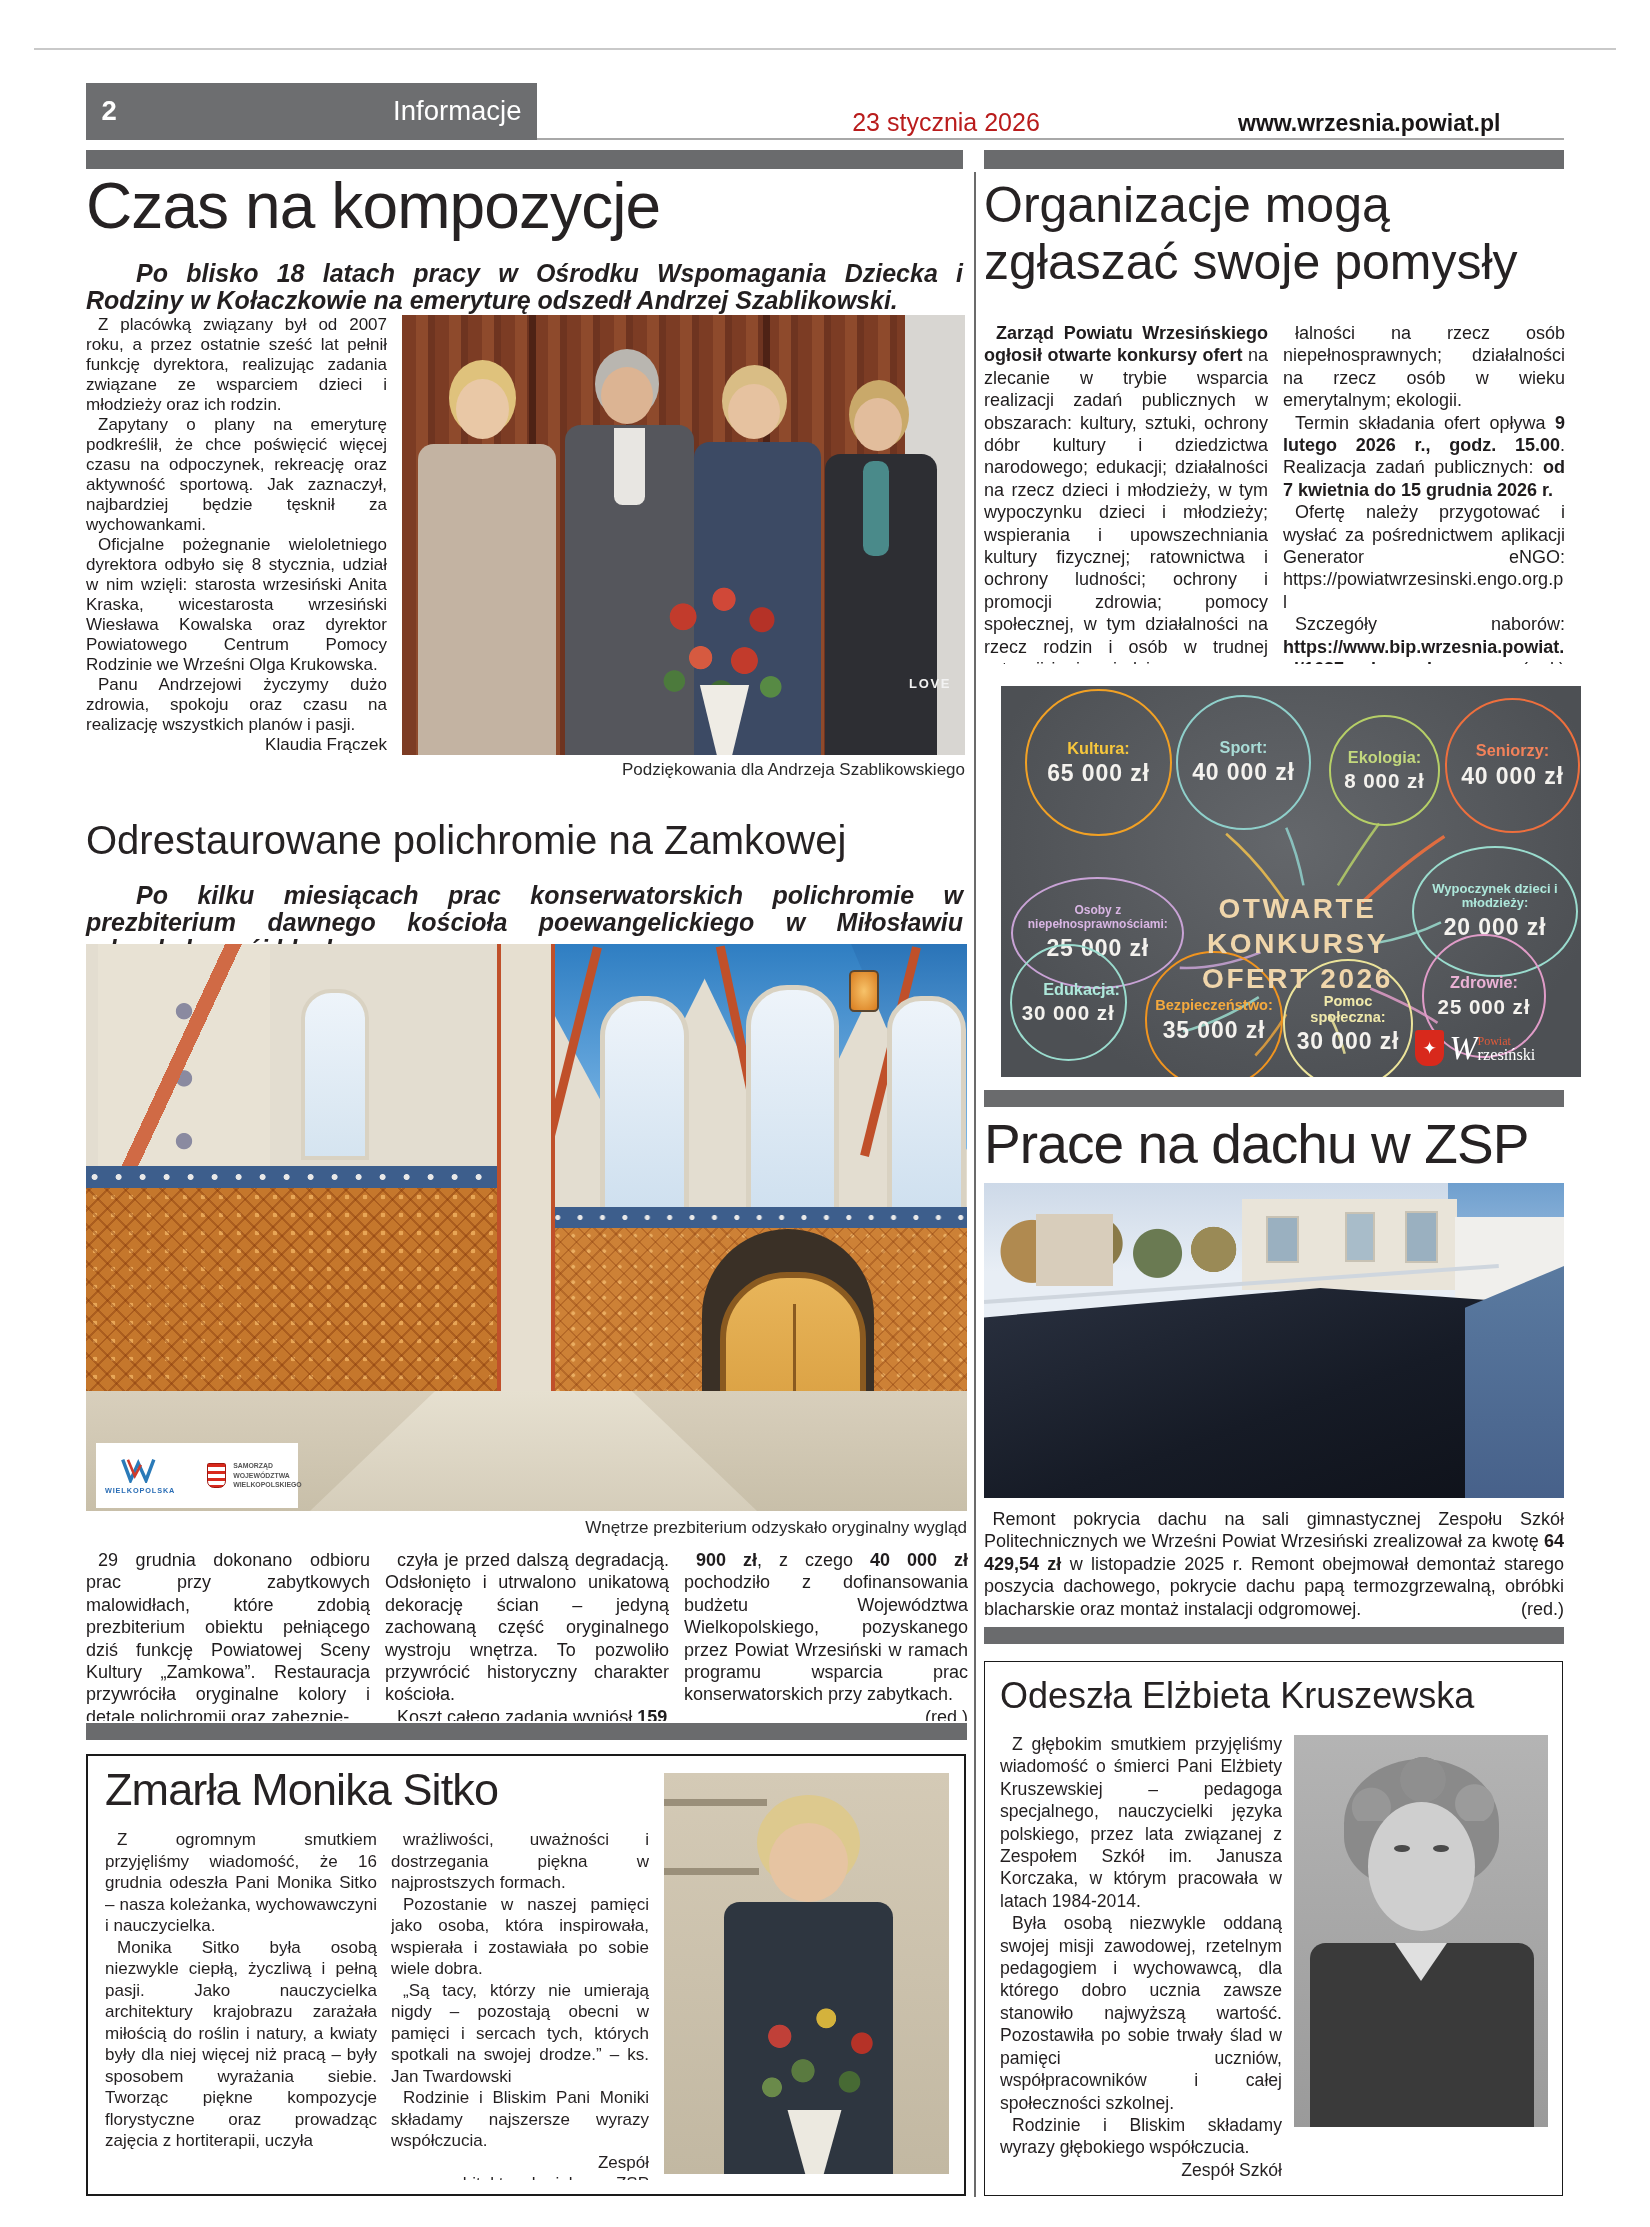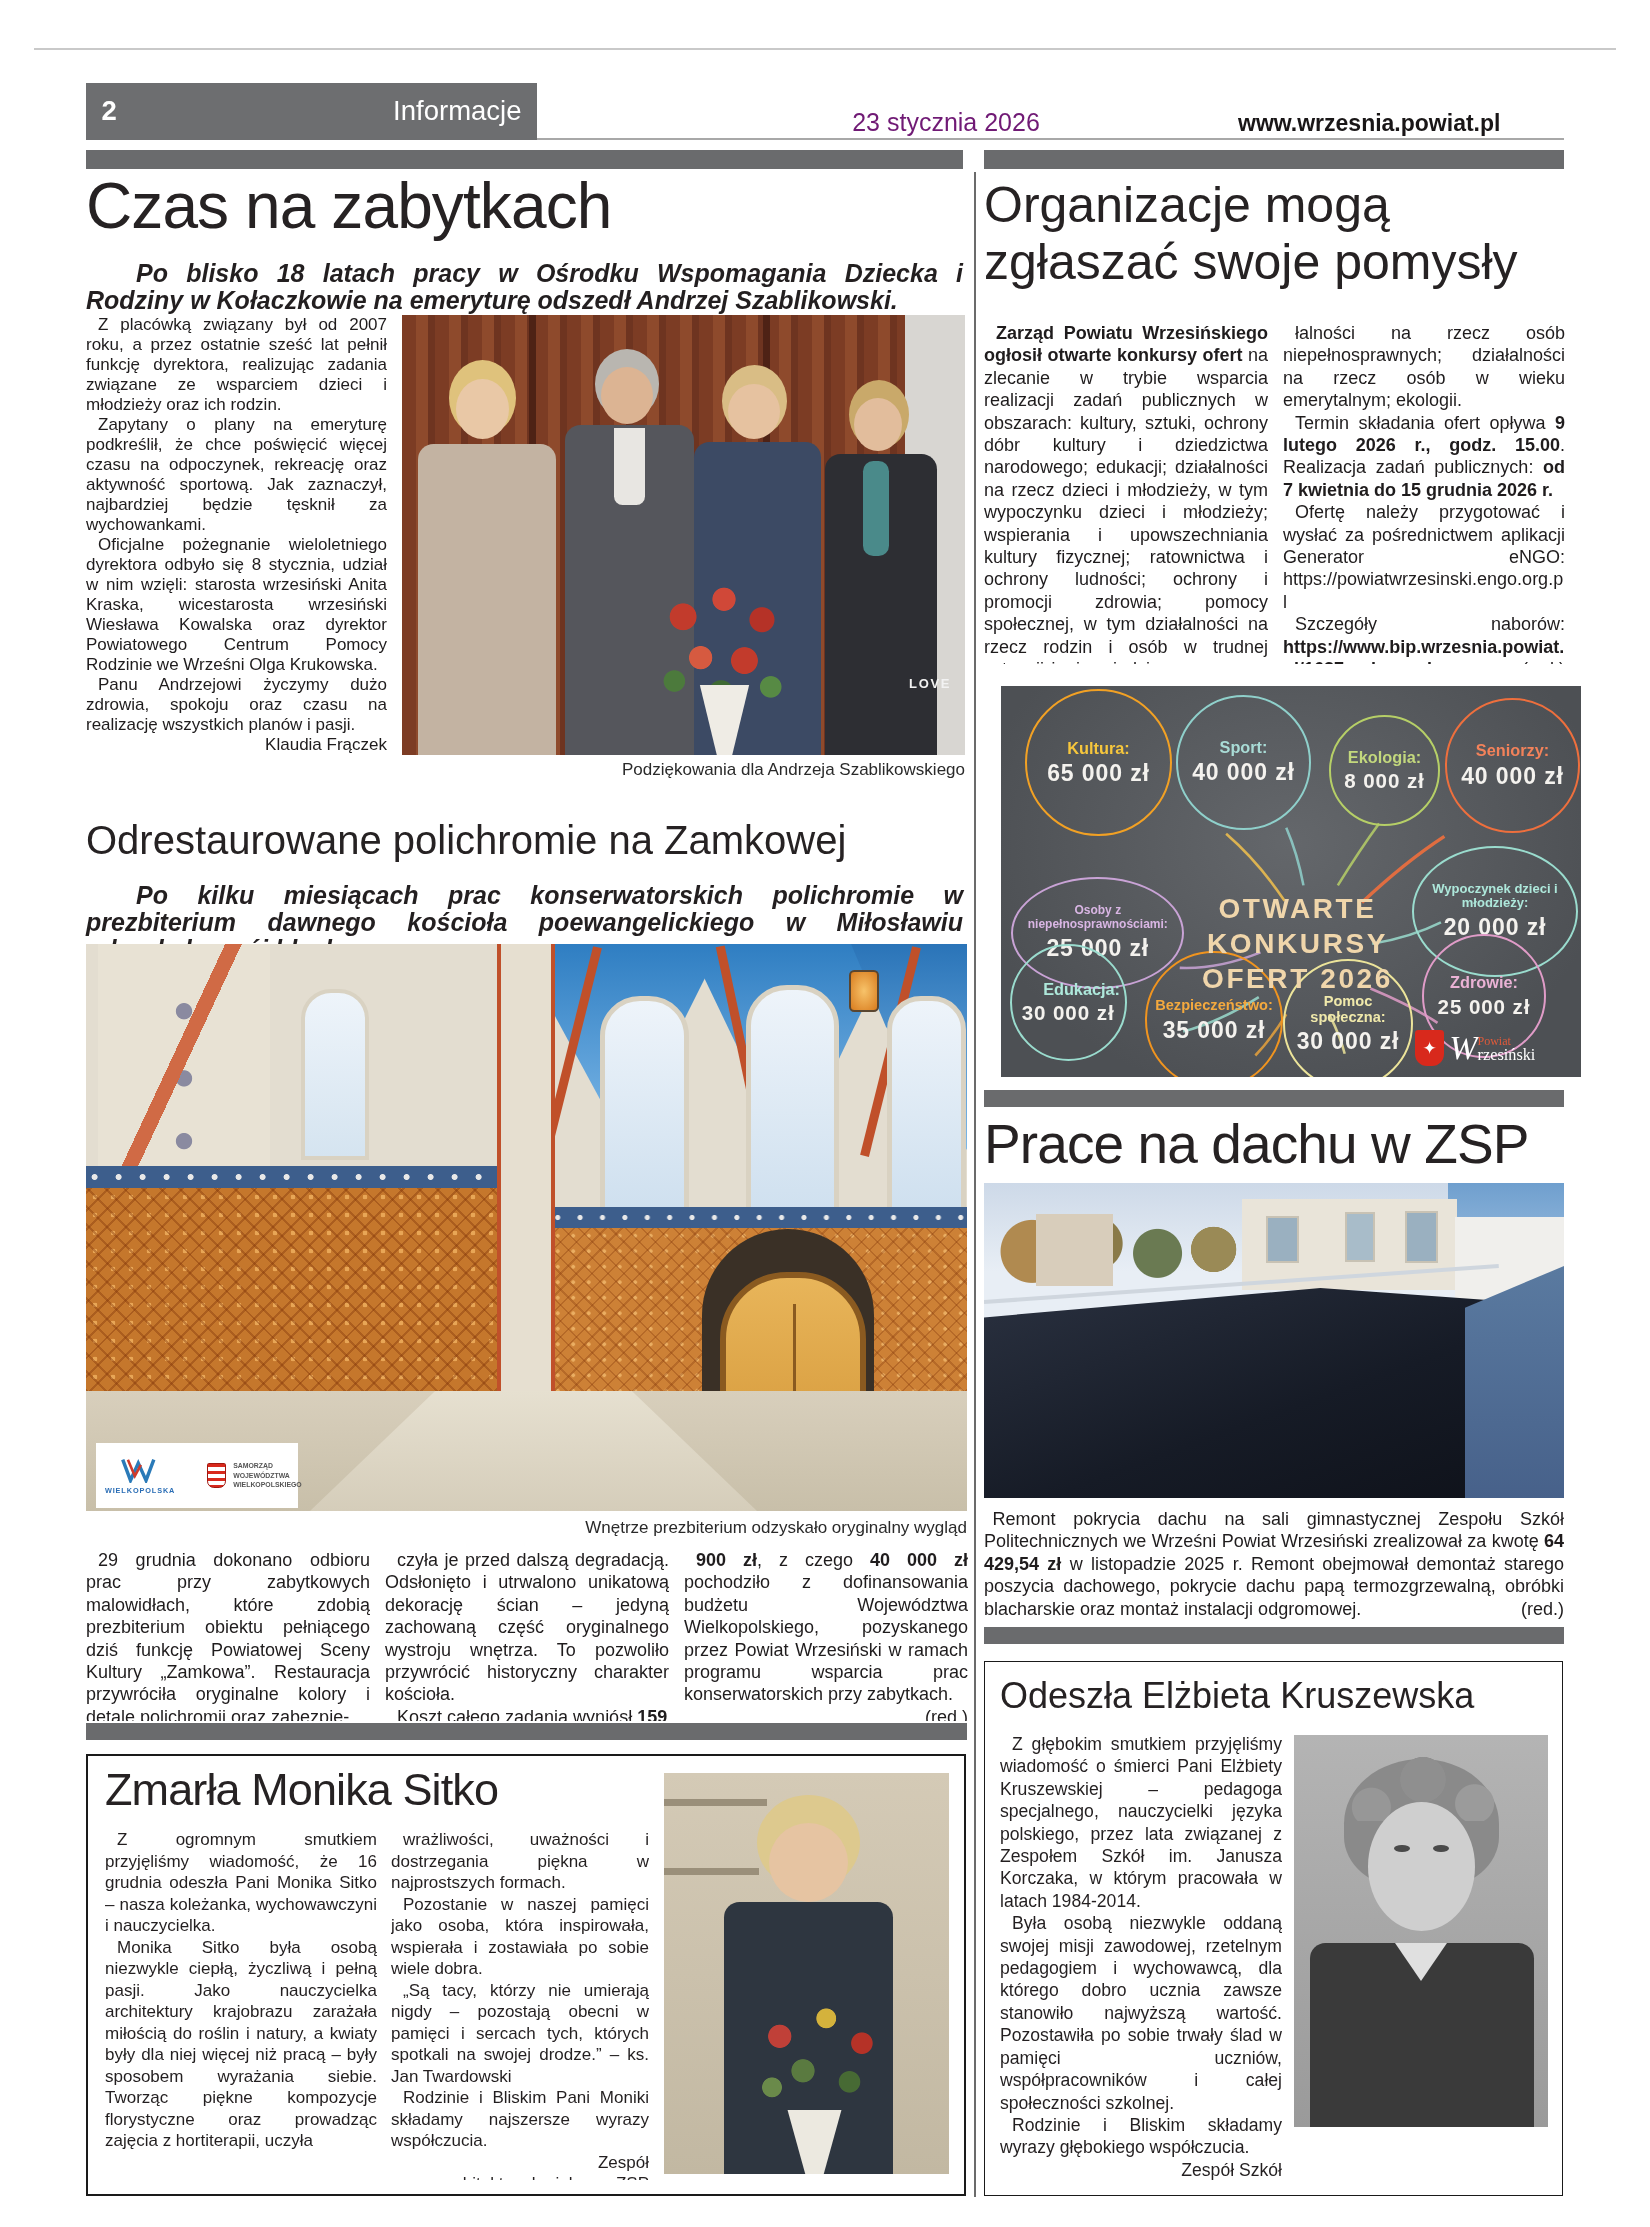--- a/index.html
+++ b/index.html
@@ -50,29 +50,29 @@
 <body>
 
 <div class="page">
 
   <div class="abs" style="left:34px;top:48px;width:1582px;height:1.7px;background:#c9c9c9;"></div>
 
   <div class="abs hdr-box" style="left:86px;top:83px;width:451px;height:57px;">
     <div class="abs" style="left:15.5px;top:12px;font-size:27.5px;font-weight:700;">2</div>
     <div class="abs" style="right:15.5px;top:12px;font-size:27.5px;">Informacje</div>
   </div>
-  <div class="abs" style="left:817px;top:108px;width:258px;text-align:center;font-size:25px;color:#701a75;">23 stycznia 2026</div>
+  <div class="abs" style="left:817px;top:108px;width:258px;text-align:center;font-size:25px;color:#b91c1c;">23 stycznia 2026</div>
   <div class="abs" style="left:1238px;top:110px;width:258px;text-align:right;font-size:23px;font-weight:700;color:#191617;">www.wrzesnia.powiat.pl</div>
   <div class="abs" style="left:537px;top:138px;width:1027px;height:1.7px;background:#a8a8a8;"></div>
   <div class="abs bar" style="left:86px;top:150px;width:877px;height:19px;"></div>
   <div class="abs bar" style="left:984px;top:150px;width:580px;height:19px;"></div>
 
   <div class="abs" style="left:974px;top:172px;width:1.7px;height:2025px;background:#6b6b6b;"></div>
 
-  <div class="abs headline" style="left:86px;top:169px;font-size:64px;">Czas na zabytkach</div>
+  <div class="abs headline" style="left:86px;top:169px;font-size:64px;">Czas na kompozycje</div>
   <div class="abs lead" style="left:86px;top:260px;width:877px;">
     <p>Po blisko 18 latach pracy w Ośrodku Wspomagania Dziecka i Rodziny w Kołaczkowie na emeryturę odszedł Andrzej Szablikowski.</p>
   </div>
   <div class="abs jt hidden-ov" style="left:86px;top:315px;width:301px;height:447px;font-size:17px;line-height:20px;color:#1f1c1d;">
     <p>Z placówką związany był od 2007 roku, a przez ostatnie sześć lat pełnił funkcję dyrektora, realizując zadania związane ze wsparciem dzieci i młodzieży oraz ich rodzin.</p>
     <p>Zapytany o plany na emeryturę podkreślił, że chce poświęcić więcej czasu na odpoczynek, rekreację oraz aktywność sportową. Jak zaznaczył, najbardziej będzie tęsknił za wychowankami.</p>
     <p>Oficjalne pożegnanie wieloletniego dyrektora odbyło się 8 stycznia, udział w nim wzięli: starosta wrzesiński Anita Kraska, wicestarosta wrzesiński Wiesława Kowalska oraz dyrektor Powiatowego Centrum Pomocy Rodzinie we Wrześni Olga Krukowska.</p>
     <p>Panu Andrzejowi życzymy dużo zdrowia, spokoju oraz czasu na realizację wszystkich planów i pasji.</p>
     <p class="sigr">Klaudia Frączek</p>
   </div>

